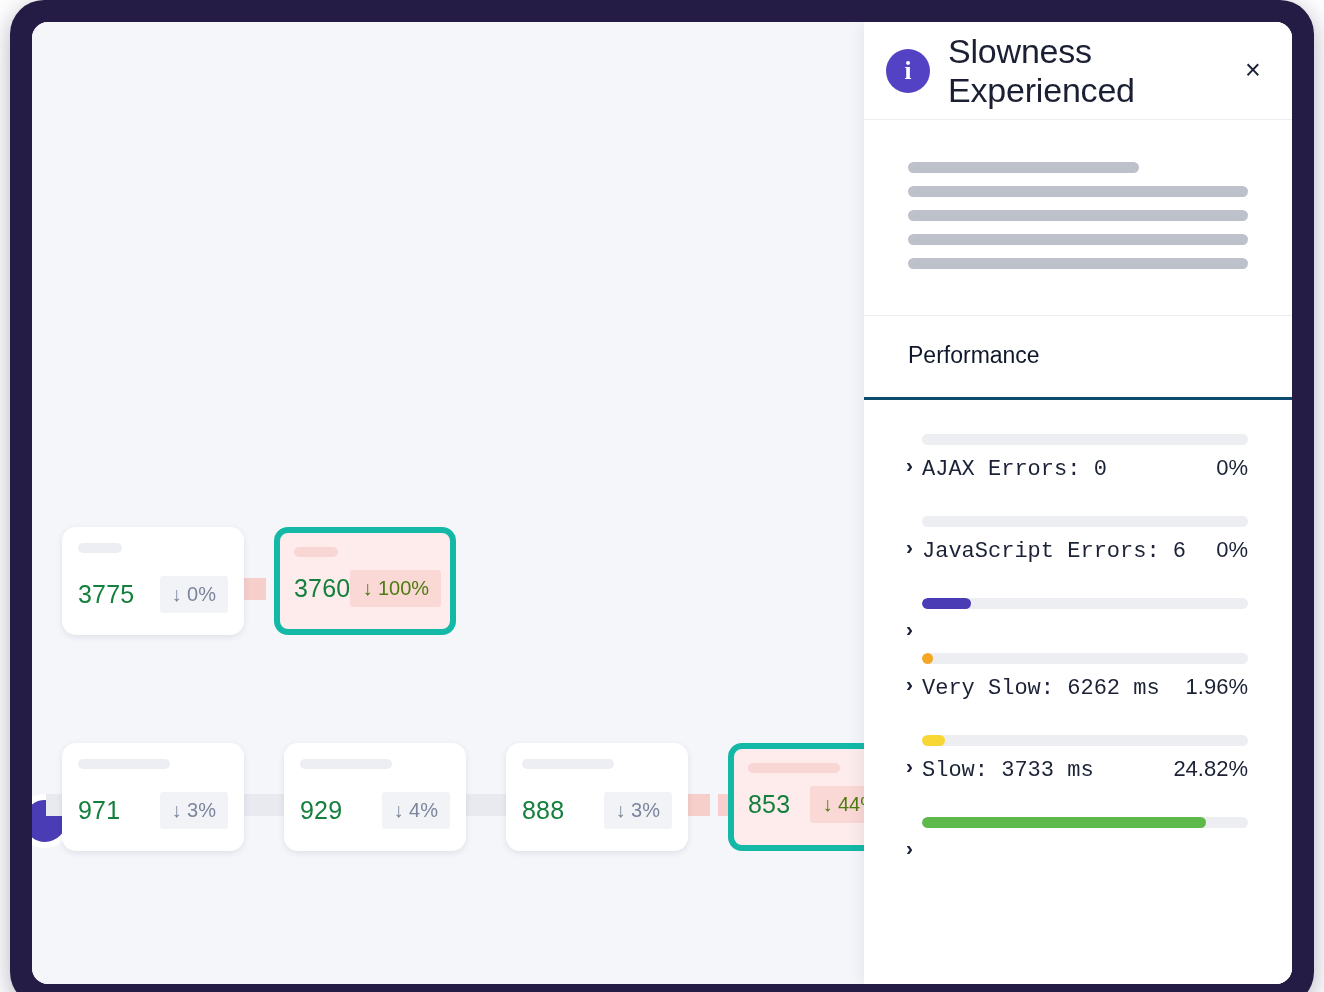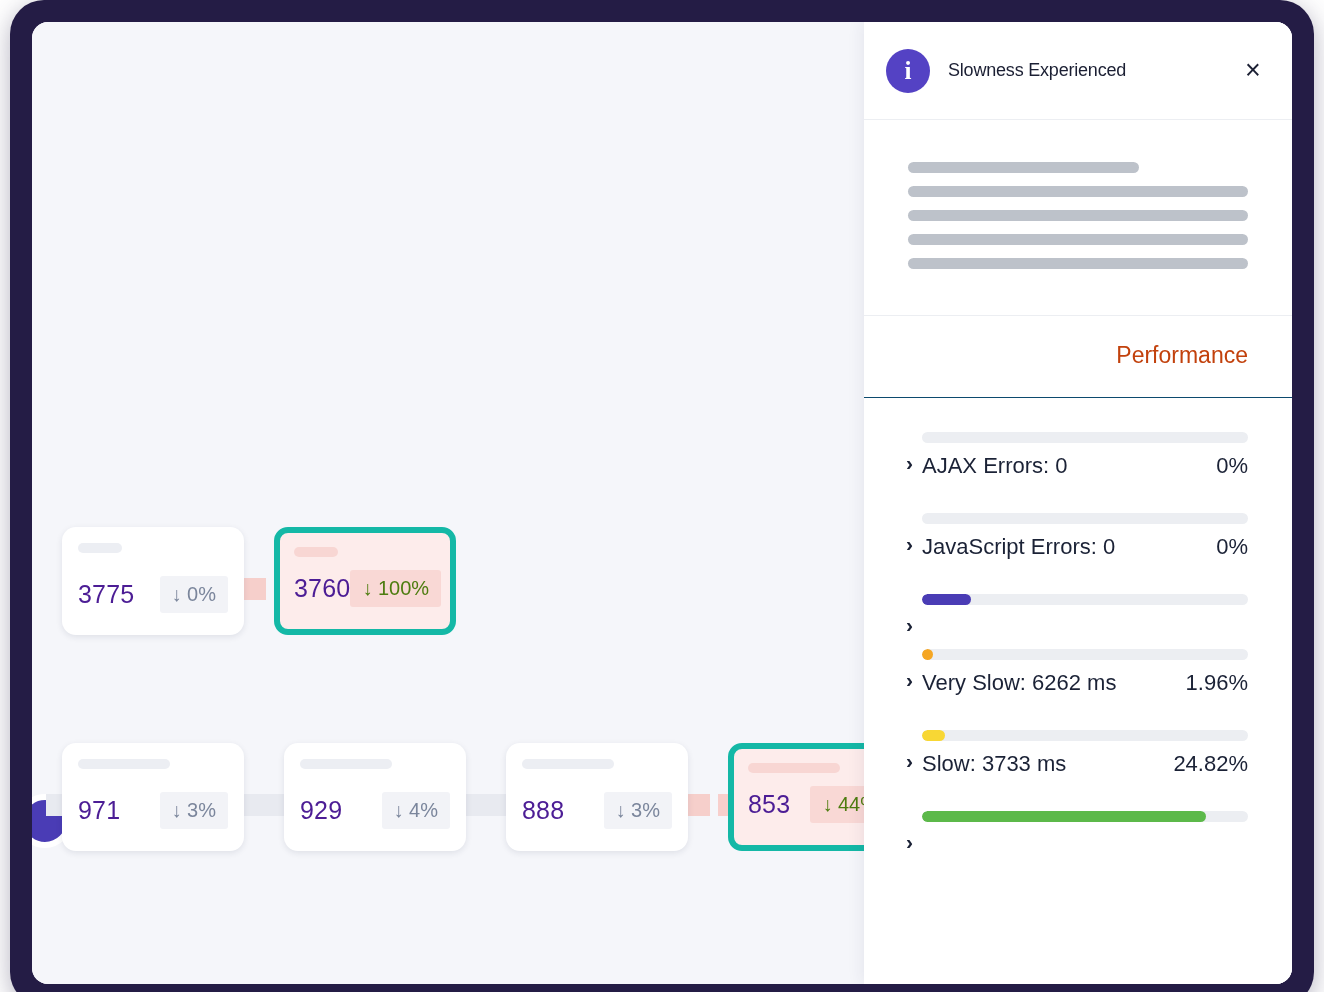--- a/index.html
+++ b/index.html
@@ -103,21 +103,21 @@
     bottom: 22px;
     display: flex;
     align-items: center;
     justify-content: space-between;
     padding: 0 16px;
   }
   .flow-card.alert .card-bottom { padding: 0 14px; }
 
   .card-value {
     font-size: 25px;
-    color: #4c1d95;
+    color: #15803d;
     letter-spacing: 0.2px;
   }
 
   .card-badge {
     display: inline-flex;
     align-items: center;
     gap: 5px;
     background: #f2f3f7;
     color: #7b869c;
     font-size: 20px;
@@ -163,21 +163,21 @@
     justify-content: center;
     font-size: 25px;
     font-weight: bold;
     font-family: "Liberation Serif", serif;
     flex: none;
   }
 
   .panel-title {
     flex: 1;
     margin-left: 18px;
-    font-size: 18px;
+    font-size: 34px;
     color: #1b1f33;
     letter-spacing: -0.2px;
   }
 
   .panel-close {
     width: 34px; height: 34px;
     display: flex;
     align-items: center;
     justify-content: center;
     font-size: 27px;
@@ -197,24 +197,23 @@
     height: 11px;
     border-radius: 6px;
     background: #bdc2ca;
     margin-bottom: 13px;
   }
   .sk-line:last-child { margin-bottom: 0; }
 
   .panel-section-title {
     padding: 26px 44px 28px 44px;
     font-size: 23px;
-    color: #c2410c;
-    border-bottom: 1px solid #0c4a6e;
+    color: #0f172a;
+    border-bottom: 3px solid #0c4a6e;
     flex: none;
-    text-align: right;
   }
 
   .metrics-list {
     flex: 1;
     overflow: hidden;
     padding-top: 34px;
   }
 
   .metric-row {
     display: flex;
@@ -253,20 +252,21 @@
   }
 
   .metric-line {
     display: flex;
     align-items: baseline;
     justify-content: space-between;
   }
   .metric-label {
     font-size: 22px;
     color: #1b2236;
+    font-family: Liberation Mono, monospace;
   }
   .metric-pct {
     font-size: 22px;
     color: #1b2236;
   }
 </style>
 </head>
 <body>
 
 <div id="app-root">
@@ -369,21 +369,21 @@
             </div>
           </div>
 
           <div class="metric-row">
             <span class="metric-chevron">›</span>
             <div class="metric-body">
               <div class="metric-track">
                 <div class="metric-fill" style="width:0%; background:#eceef2;"></div>
               </div>
               <div class="metric-line">
-                <span class="metric-label">JavaScript Errors: 0</span>
+                <span class="metric-label">JavaScript Errors: 6</span>
                 <span class="metric-pct">0%</span>
               </div>
             </div>
           </div>
 
           <div class="metric-row">
             <span class="metric-chevron">›</span>
             <div class="metric-body">
               <div class="metric-track">
                 <div class="metric-fill" style="width:15%; background:#4a3cb5;"></div>

